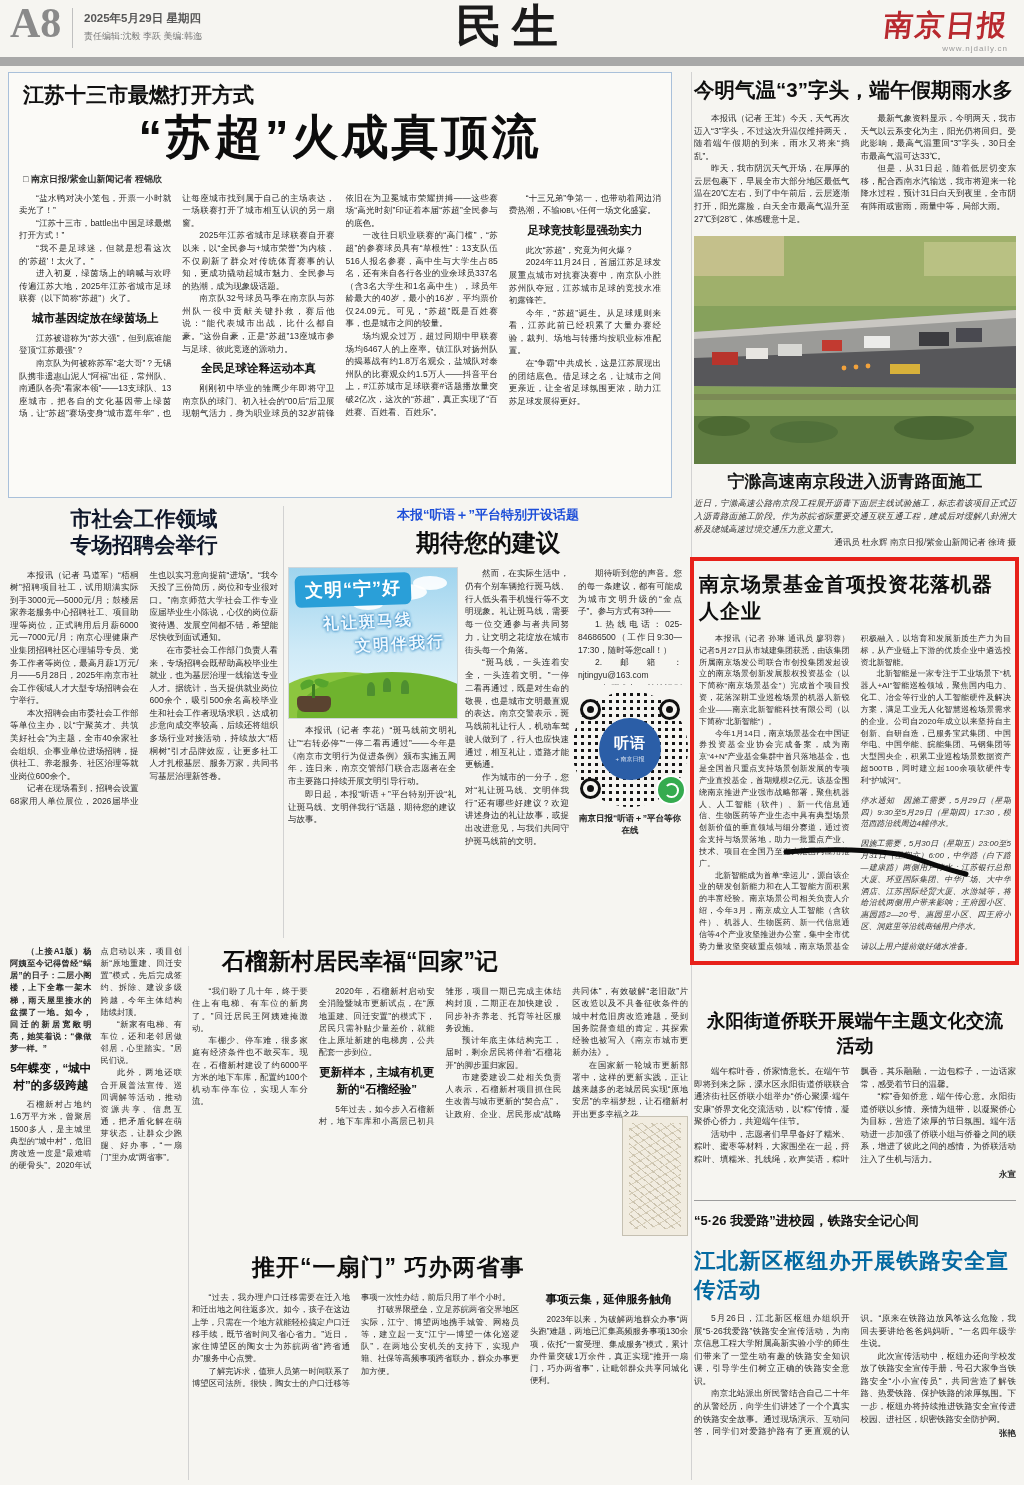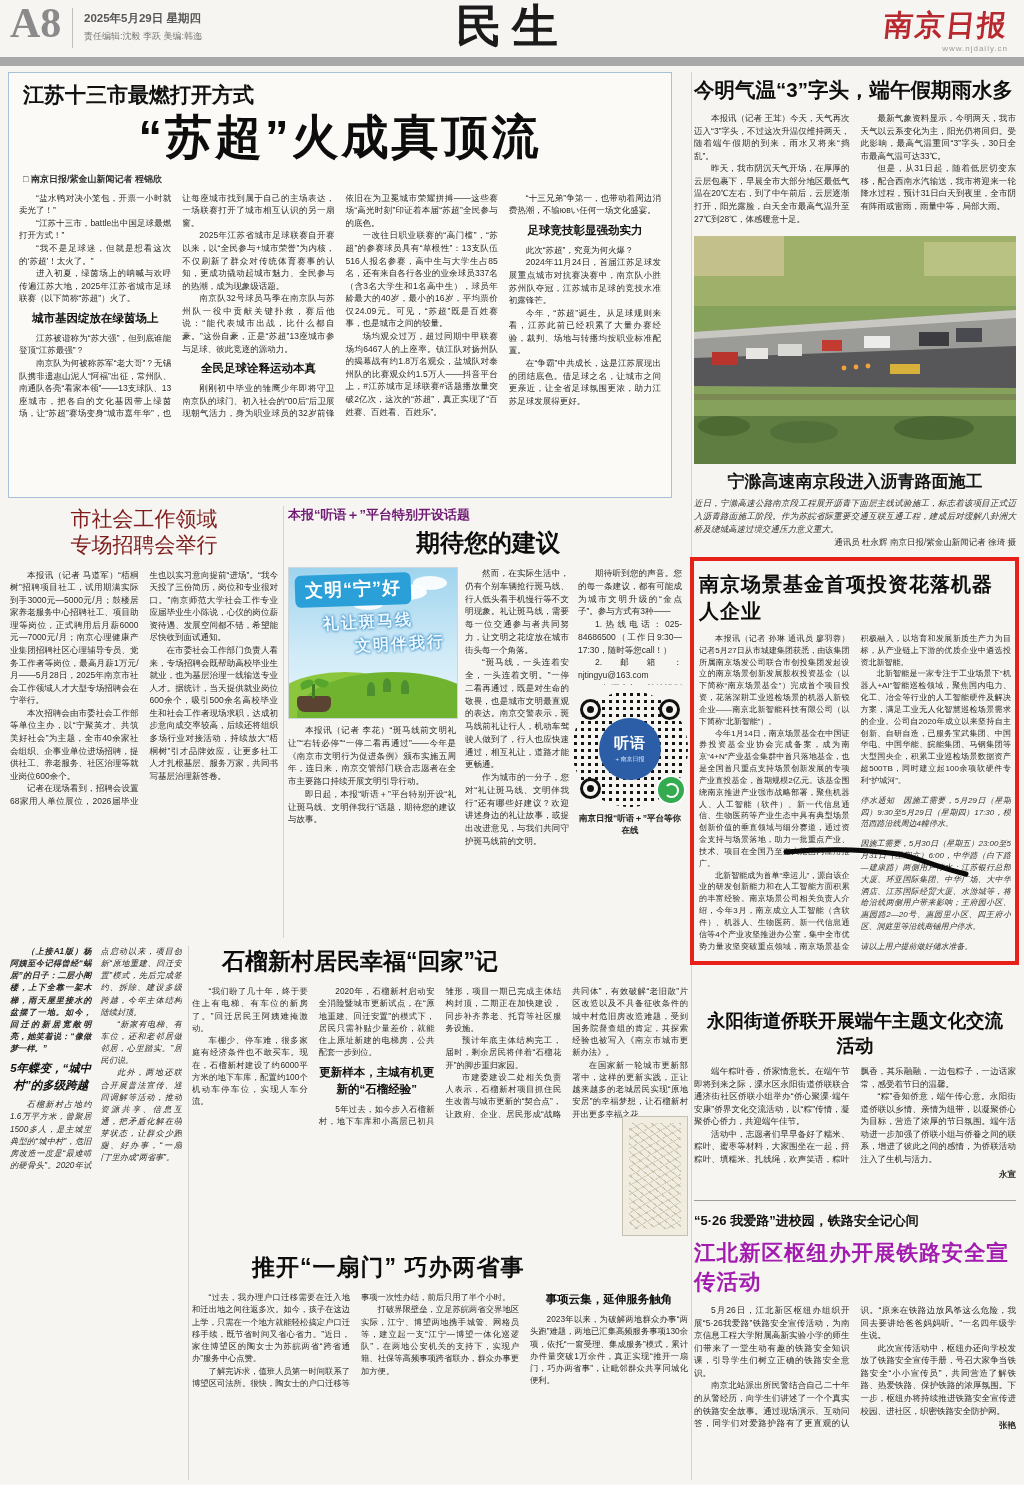--- a/index.html
+++ b/index.html
@@ -46,25 +46,25 @@
   #photocap .credit{font-size:8.5px;text-align:right;color:#333;margin-top:2px;}
   
   .redframe{position:absolute;left:690px;top:557px;width:329px;height:408px;
             border:4px solid #e7211a;box-sizing:border-box;z-index:30;pointer-events:none;}
   #fund{position:absolute;left:699px;top:567px;width:312px;height:388px;}
   #fund .headline{font-size:20px;font-weight:900;margin:4px 0 8px;color:#0d0d0d;letter-spacing:1px;}
   #fund .cols{column-count:2;height:340px;font-size:8px;}
   .scribble{position:absolute;z-index:31;pointer-events:none;}
   
   #jobfair{position:absolute;left:10px;top:502px;width:268px;height:436px;}
-  #jobfair .headline{text-align:center;font-size:21px;font-weight:400;line-height:1.25;color:#7f1d1d;margin:4px 0 10px;}
+  #jobfair .headline{text-align:center;font-size:21px;font-weight:700;line-height:1.25;color:#0f172a;margin:4px 0 10px;}
   #jobfair .cols{column-count:2;height:340px;font-size:8.5px;}
   
   #civility{position:absolute;left:288px;top:506px;width:400px;height:434px;}
-  #civility .kicker{text-align:left;font-size:13px;font-weight:800;margin:0 0 3px;color:#701a75;}
+  #civility .kicker{text-align:center;font-size:13px;font-weight:800;margin:0 0 3px;color:#1d4ed8;}
   #civility .h1{text-align:center;font-size:26px;font-weight:900;margin:0;color:#0d0d0d;letter-spacing:1px;}
   #civility .h2{text-align:center;font-size:24px;font-weight:900;margin:0 0 8px;color:#0d0d0d;}
   .civ-body{display:flex;gap:9px;}
   .civ-c1{width:168px;}
   .civ-c2{width:104px;}
   .civ-c3{width:104px;display:flex;flex-direction:column;align-items:center;}
   .civ-text{font-size:8.5px;line-height:1.5;text-align:justify;overflow:hidden;color:#2b2b2b;}
   .civ-c1 .civ-text{height:158px;margin-top:5px;}
   .civ-c2 .civ-text{height:318px;}
   .civ-c3 .civ-text{height:118px;}
@@ -111,29 +111,29 @@
   .sketch .art-lines{position:absolute;inset:6px;background:
      repeating-linear-gradient(40deg,transparent 0 5px,#b3a98f 5px 6px),
      repeating-linear-gradient(-30deg,transparent 0 7px,#c9bfa4 7px 8px);opacity:.6;}
   .sketch .vcap{position:relative;writing-mode:vertical-rl;font-size:8px;color:#666;padding:4px 2px;background:rgba(241,236,224,.8);}
   
   #door{position:absolute;left:192px;top:1252px;width:496px;height:228px;}
   #door .headline{font-size:23px;font-weight:900;color:#0d0d0d;margin:0 0 8px 60px;letter-spacing:1px;}
   #door .cols{column-count:3;height:184px;font-size:8.3px;}
   
   #jump{position:absolute;left:10px;top:946px;width:172px;height:534px;}
-  #jump .cols{column-count:2;column-gap:9px;height:534px;font-size:8.2px;font-style:italic;}
+  #jump .cols{column-count:2;column-gap:9px;height:534px;font-size:8.2px;}
   
   #overseas{position:absolute;left:694px;top:1008px;width:322px;height:184px;}
   #overseas .headline{font-size:18.5px;font-weight:900;text-align:center;color:#0d0d0d;margin:0 7px 7px;}
   #overseas .cols{column-count:2;height:140px;font-size:8.5px;}
   
   #railway{position:absolute;left:694px;top:1212px;width:322px;height:268px;}
   #railway .kicker{font-size:13px;font-weight:800;color:#111;margin:0 0 5px;}
-  #railway .headline{font-size:21.5px;font-weight:900;color:#a21caf;margin:8px 0 8px;letter-spacing:1px;}
+  #railway .headline{font-size:21.5px;font-weight:900;color:#0369a1;margin:16px 0 8px;letter-spacing:1px;}
   #railway .cols{column-count:2;height:192px;font-size:8.5px;}
 </style>
 </head>
 <body>
 
 <div class="page">
 
   <div class="pageno">A8</div>
   <div class="hdr-div"></div>
   <div class="hdr-date">2025年5月29日 星期四</div>

